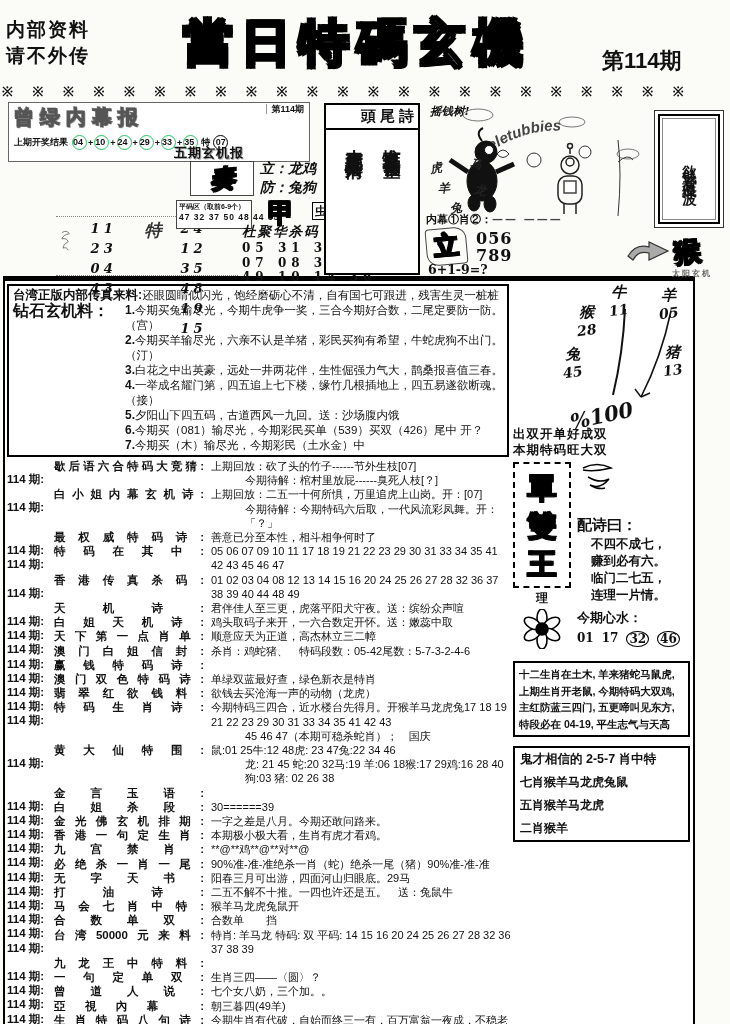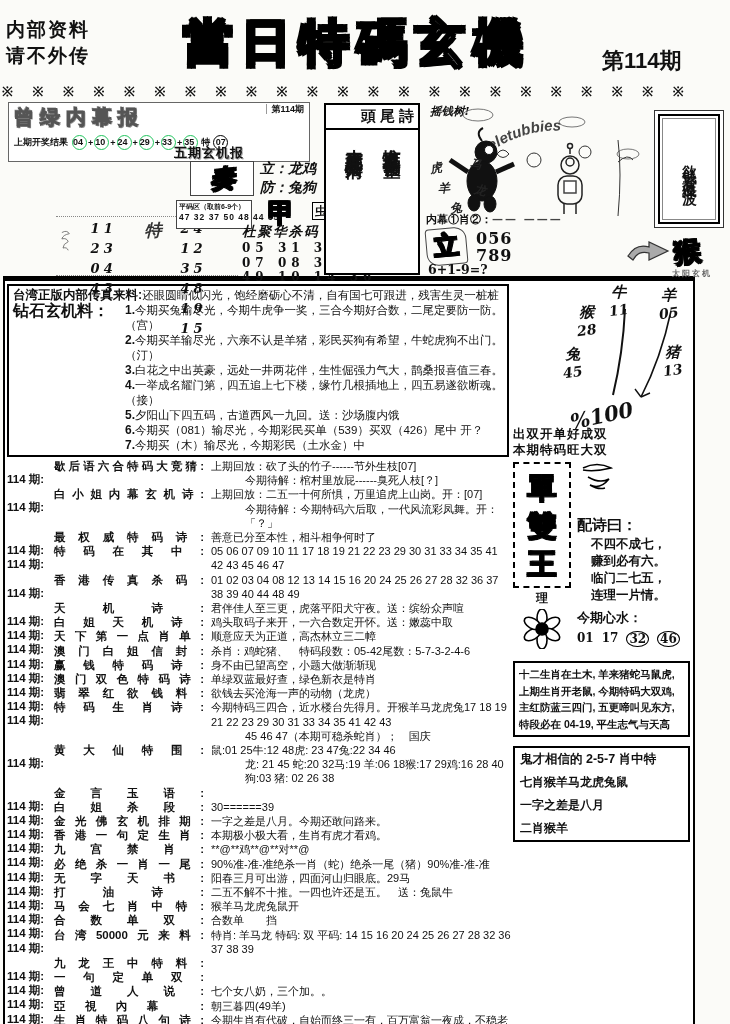--- a/index.html
+++ b/index.html
@@ -391,21 +391,20 @@
           </div>
             <div class="trow">
             <span class="tissue">114 期:</span>
             <span class="tlabel">澳门白姐信封:</span>
             <span class="tcontent">杀肖：鸡蛇猪、　特码段数：05-42尾数：5-7-3-2-4-6</span>
 
           </div>
             <div class="trow">
             <span class="tissue">114 期:</span>
             <span class="tlabel">赢钱特码诗:</span>
-            <span class="tcontent">身不由已望高空，小题大做渐渐现</span>
 
           </div>
             <div class="trow">
             <span class="tissue">114 期:</span>
             <span class="tlabel">澳门双色特码诗:</span>
             <span class="tcontent">单绿双蓝最好查，绿色新衣是特肖</span>
 
           </div>
             <div class="trow">
             <span class="tissue">114 期:</span>
@@ -491,20 +490,21 @@
 
           </div>
             <div class="trow">
             <span class="tissue">114 期:</span>
             <span class="tlabel">九龙王中特料:</span>
 
           </div>
             <div class="trow">
             <span class="tissue">114 期:</span>
             <span class="tlabel">一句定单双:</span>
+            <span class="tcontent">生肖三四——〈圆〉？</span>
 
           </div>
             <div class="trow">
             <span class="tissue">114 期:</span>
             <span class="tlabel">曾道人说:</span>
             <span class="tcontent">七个女八奶，三个加。。</span>
 
           </div>
             <div class="trow">
             <span class="tissue">114 期:</span>
@@ -608,21 +608,21 @@
         <div>十二生肖在土木, 羊来猪蛇马鼠虎,</div>
             <div>上期生肖开老鼠, 今期特码大双鸡,</div>
             <div>主红防蓝三四门, 五更啼叫见东方,</div>
             <div>特段必在 04-19, 平生志气与天高</div>
           </div>
         <div class="gbox">
           <div class="gtitle">鬼才相信的 2-5-7 肖中特</div>
           <div>
 
           <div class="gline">七肖猴羊马龙虎兔鼠</div>
-              <div class="gline">一字之差是八月</div>
+              <div class="gline">五肖猴羊马龙虎</div>
               <div class="gline">二肖猴羊</div>
             </div>
         </div>
       </div>
     </div>
 
   </div>
 
 </div>
 

